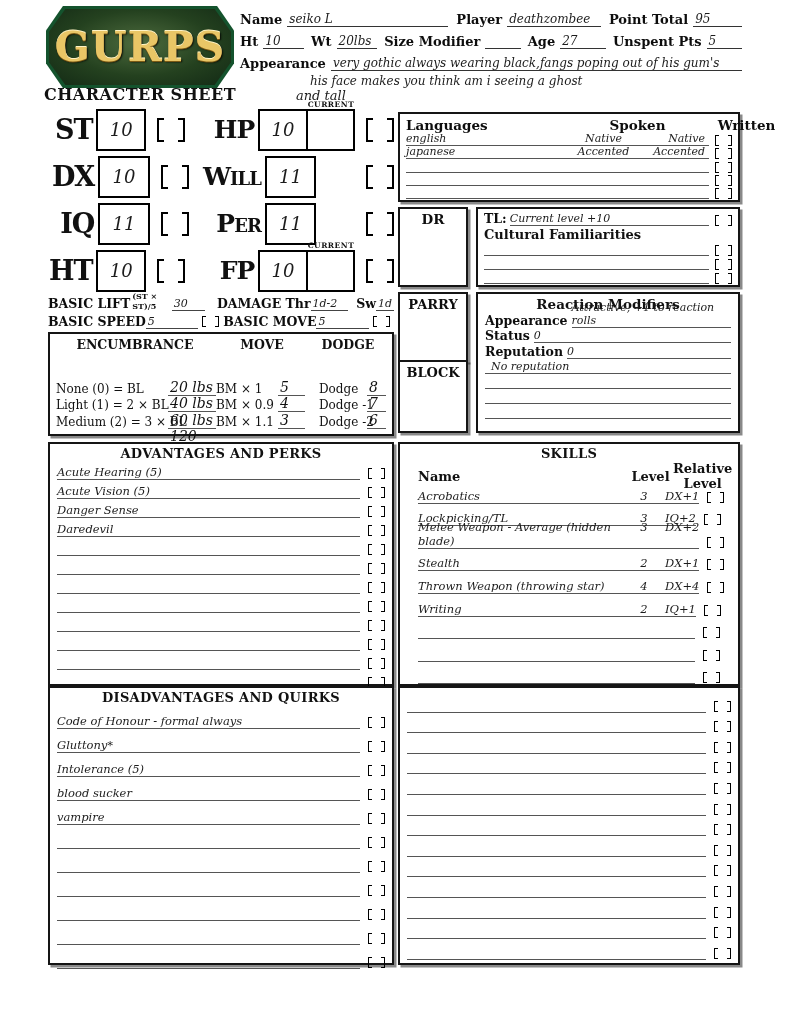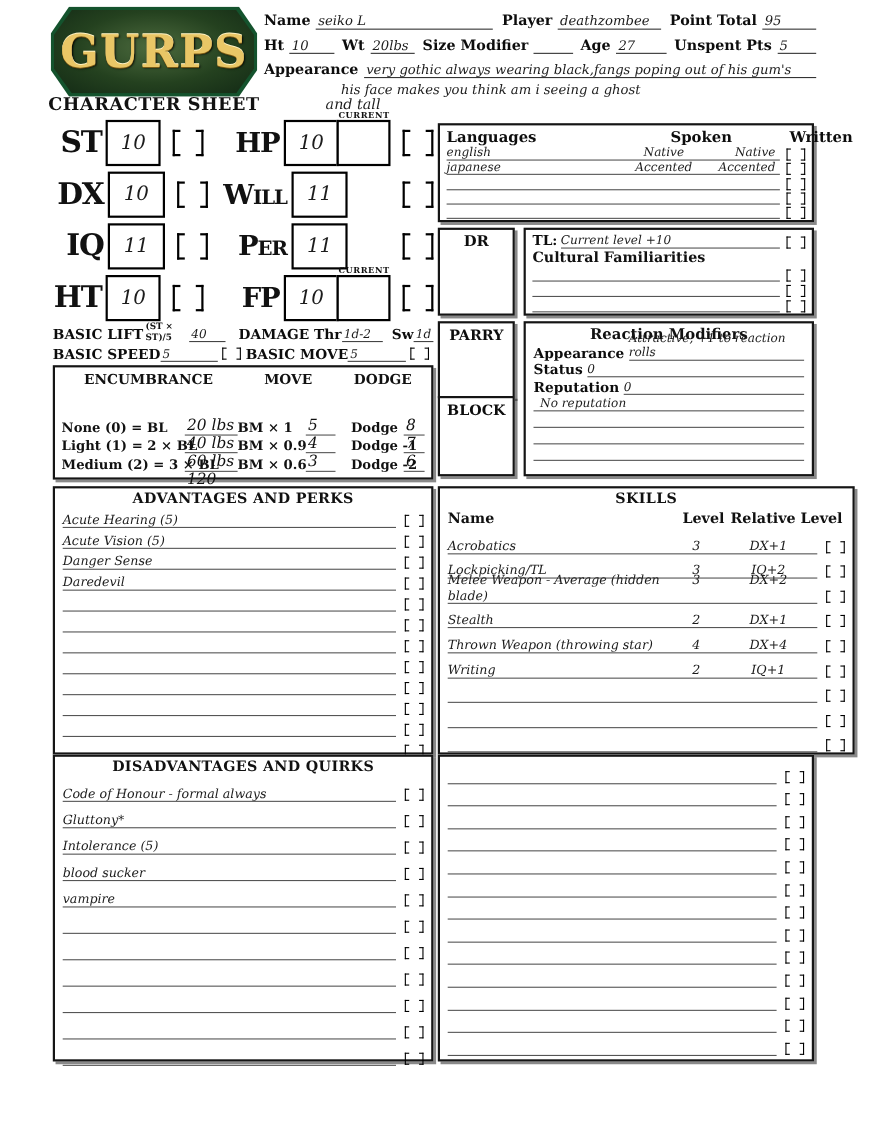--- a/index.html
+++ b/index.html
@@ -82,36 +82,36 @@
   .basic-row { display:flex; align-items:flex-end; height:18px; }
   .basic-row .lbl { font-size:12.5px; white-space:nowrap; }
   .basic-row .tiny { font-size:8px; font-weight:bold; margin-left:2px; }
   .bval { border-bottom:1px solid #444; font-size:11px; padding:0 2px; }
   .basic-row .brkpair { margin:0 4px 2px 4px; }
   
   .enc-box { left:48px; top:332px; width:346px; height:104px; padding:3px 6px 2px 6px; }
   .enc-head { display:grid; grid-template-columns:158px 96px 76px; font-weight:bold; font-size:12.5px; }
   .enc-head span { text-align:center; }
   .enc-row { display:grid; grid-template-columns:112px 48px 62px 27px 62px 1fr; align-items:flex-end; height:16.4px; font-size:12px; }
-  .enc-row .f { font-weight:bold; white-space:nowrap; }
+  .enc-row .f { font-weight:normal; white-space:nowrap; }
   .enc-row .v { font-style:italic; font-size:14px; border-bottom:1px solid #555; padding-left:2px;margin-top:27px; }
   
   .parry-box { left:398px; top:292px; width:70px; height:70px; text-align:center; }
   .block-box { left:398px; top:360px; width:70px; height:73px; text-align:center; }
   .parry-box .lbl, .block-box .lbl { font-size:13px; }
   .react-box { left:476px; top:292px; width:264px; height:141px; padding:2px 7px; font-size:11px; }
   .react-title { text-align:center; font-weight:bold; font-size:13.5px; }
   .react-line { display:flex; align-items:flex-end; height:15.5px; }
   .react-line .lbl { font-size:12.5px; margin-right:4px; white-space:nowrap; }
   .react-line .hval2 { flex:1; border-bottom:1px solid #555; }
   .react-note { padding-left:6px; }
   
   .adv-box  { left:48px;  top:442px; width:346px; height:244px; padding:2px 7px; }
   .dis-box  { left:48px;  top:686px; width:346px; height:279px; padding:2px 7px; }
-  .skl-box  { left:398px; top:442px; width:379px; height:244px; padding:2px 7px; }
+  .skl-box  { left:398px; top:442px; width:342px; height:244px; padding:2px 18px; }
   .skl2-box { left:398px; top:686px; width:342px; height:279px; padding:4px 7px; }
   .box-title { text-align:center; font-weight:bold; font-size:13px; letter-spacing:.3px; }
   .item-row { display:flex; align-items:flex-end; }
   .adv-box .item-row { height:19px; }
   .dis-box .item-row { height:24px; }
   .item-row .nm { flex:1; border-bottom:1px solid #555; font-size:11.5px; }
   .item-row .brkpair { margin-left:8px; margin-bottom:1px; }
   .skl-head { display:grid; grid-template-columns:210px 45px 1fr; font-weight:bold; font-size:13px; height:20px; align-items:center; }
   .skl-head .c { text-align:center; }
   .skl-row { display:flex; align-items:flex-end; height:22.6px; }
@@ -358,21 +358,21 @@
             <span class="brk c"></span>
           </span>
         </div>
       </div>
   </div>
 
   <div class="basic">
     <div class="basic-row">
       <span class="lbl">BASIC LIFT</span>
       <span class="tiny">(ST × ST)/5</span>
-      <span class="bval hand" style="width:38px">40</span>
+      <span class="bval hand" style="width:38px">30</span>
       <span class="lbl" style="margin-left:12px">DAMAGE Thr</span>
       <span class="bval hand" style="width:44px">1d-2</span>
       <span class="lbl" style="margin-left:8px">Sw</span>
       <span class="bval hand" style="flex:1">1d</span>
     </div>
     <div class="basic-row">
       <span class="lbl">BASIC SPEED</span>
       <span class="bval hand" style="width:62px">5</span>
       <span class="brkpair">
           <span class="brk o"></span>
@@ -409,21 +409,21 @@
           <span class="v">40 lbs</span>
           <span class="f">BM × 0.9</span>
           <span class="v">4</span>
           <span class="f" style="padding-left:14px">Dodge -1</span>
           <span class="v">7</span>
         </div>
 
         <div class="enc-row">
           <span class="f">Medium (2) = 3 × BL</span>
           <span class="v">60 lbs</span>
-          <span class="f">BM × 0.6</span>
+          <span class="f">BM × 1.1</span>
           <span class="v">3</span>
           <span class="f" style="padding-left:14px">Dodge -2</span>
           <span class="v">6</span>
         </div>
 
         <div class="enc-row">
           <span class="f">Heavy (3) = 6 × BL</span>
           <span class="v">120 lbs</span>
           <span class="f">BM × 0.4</span>
           <span class="v">2</span>

